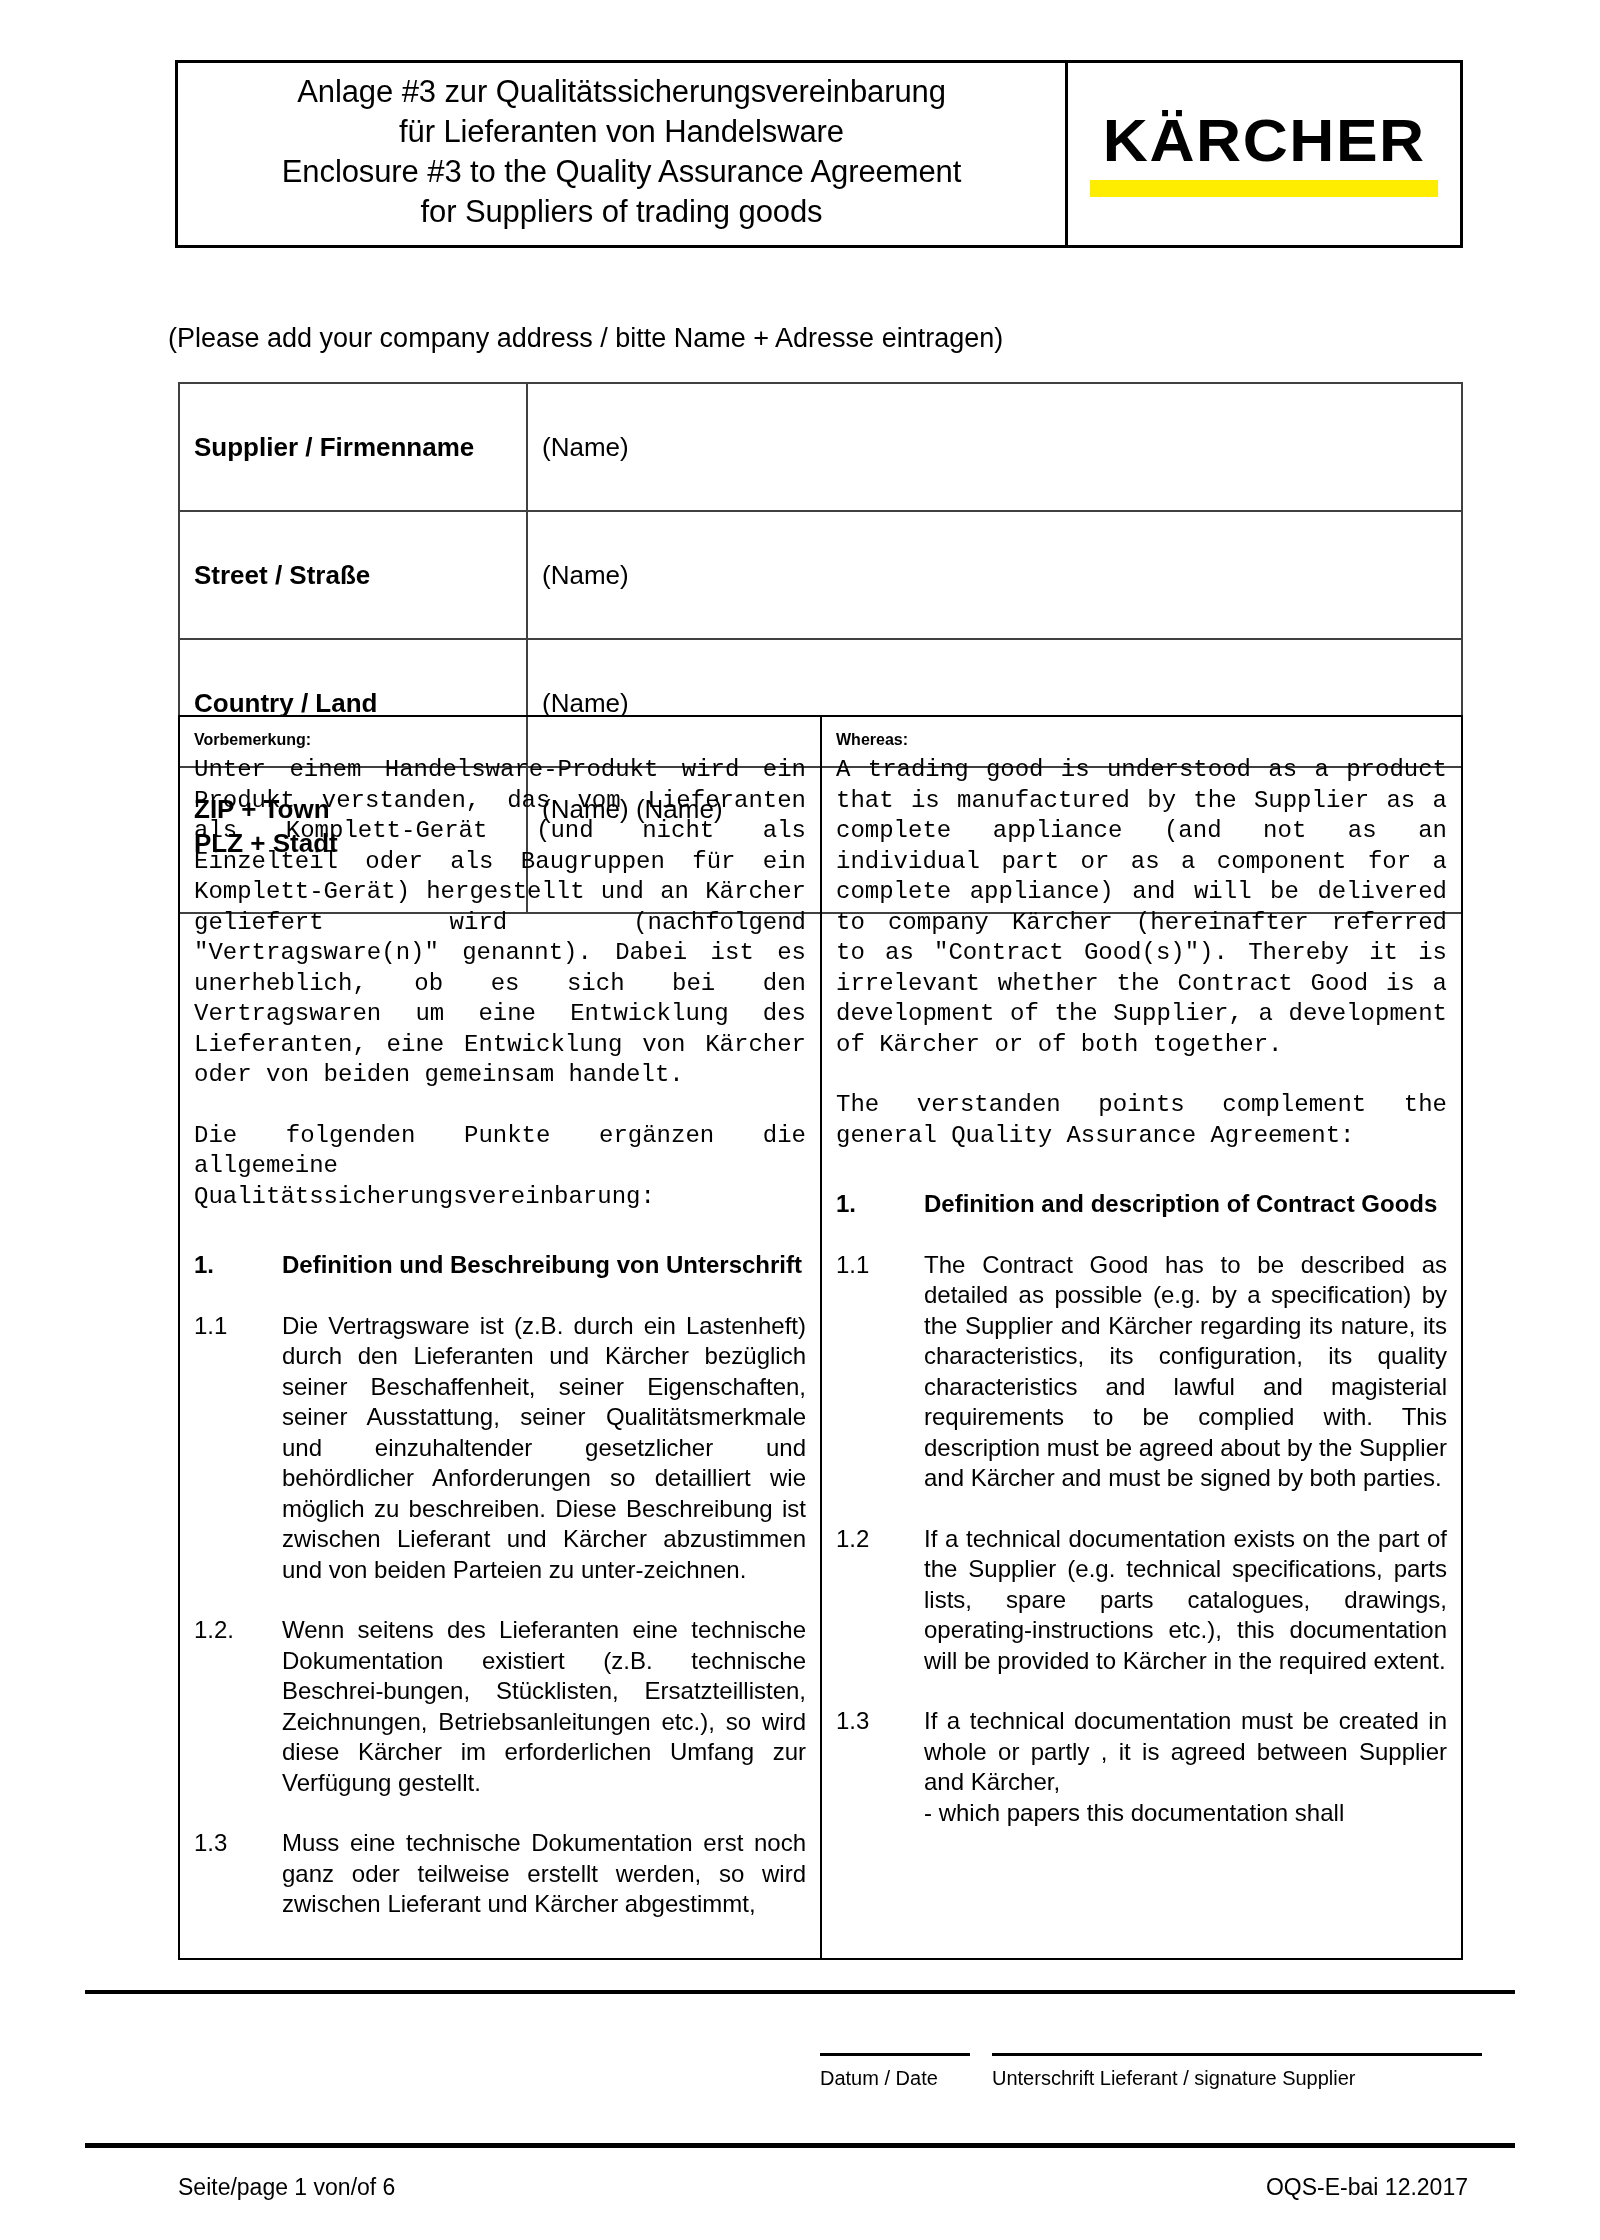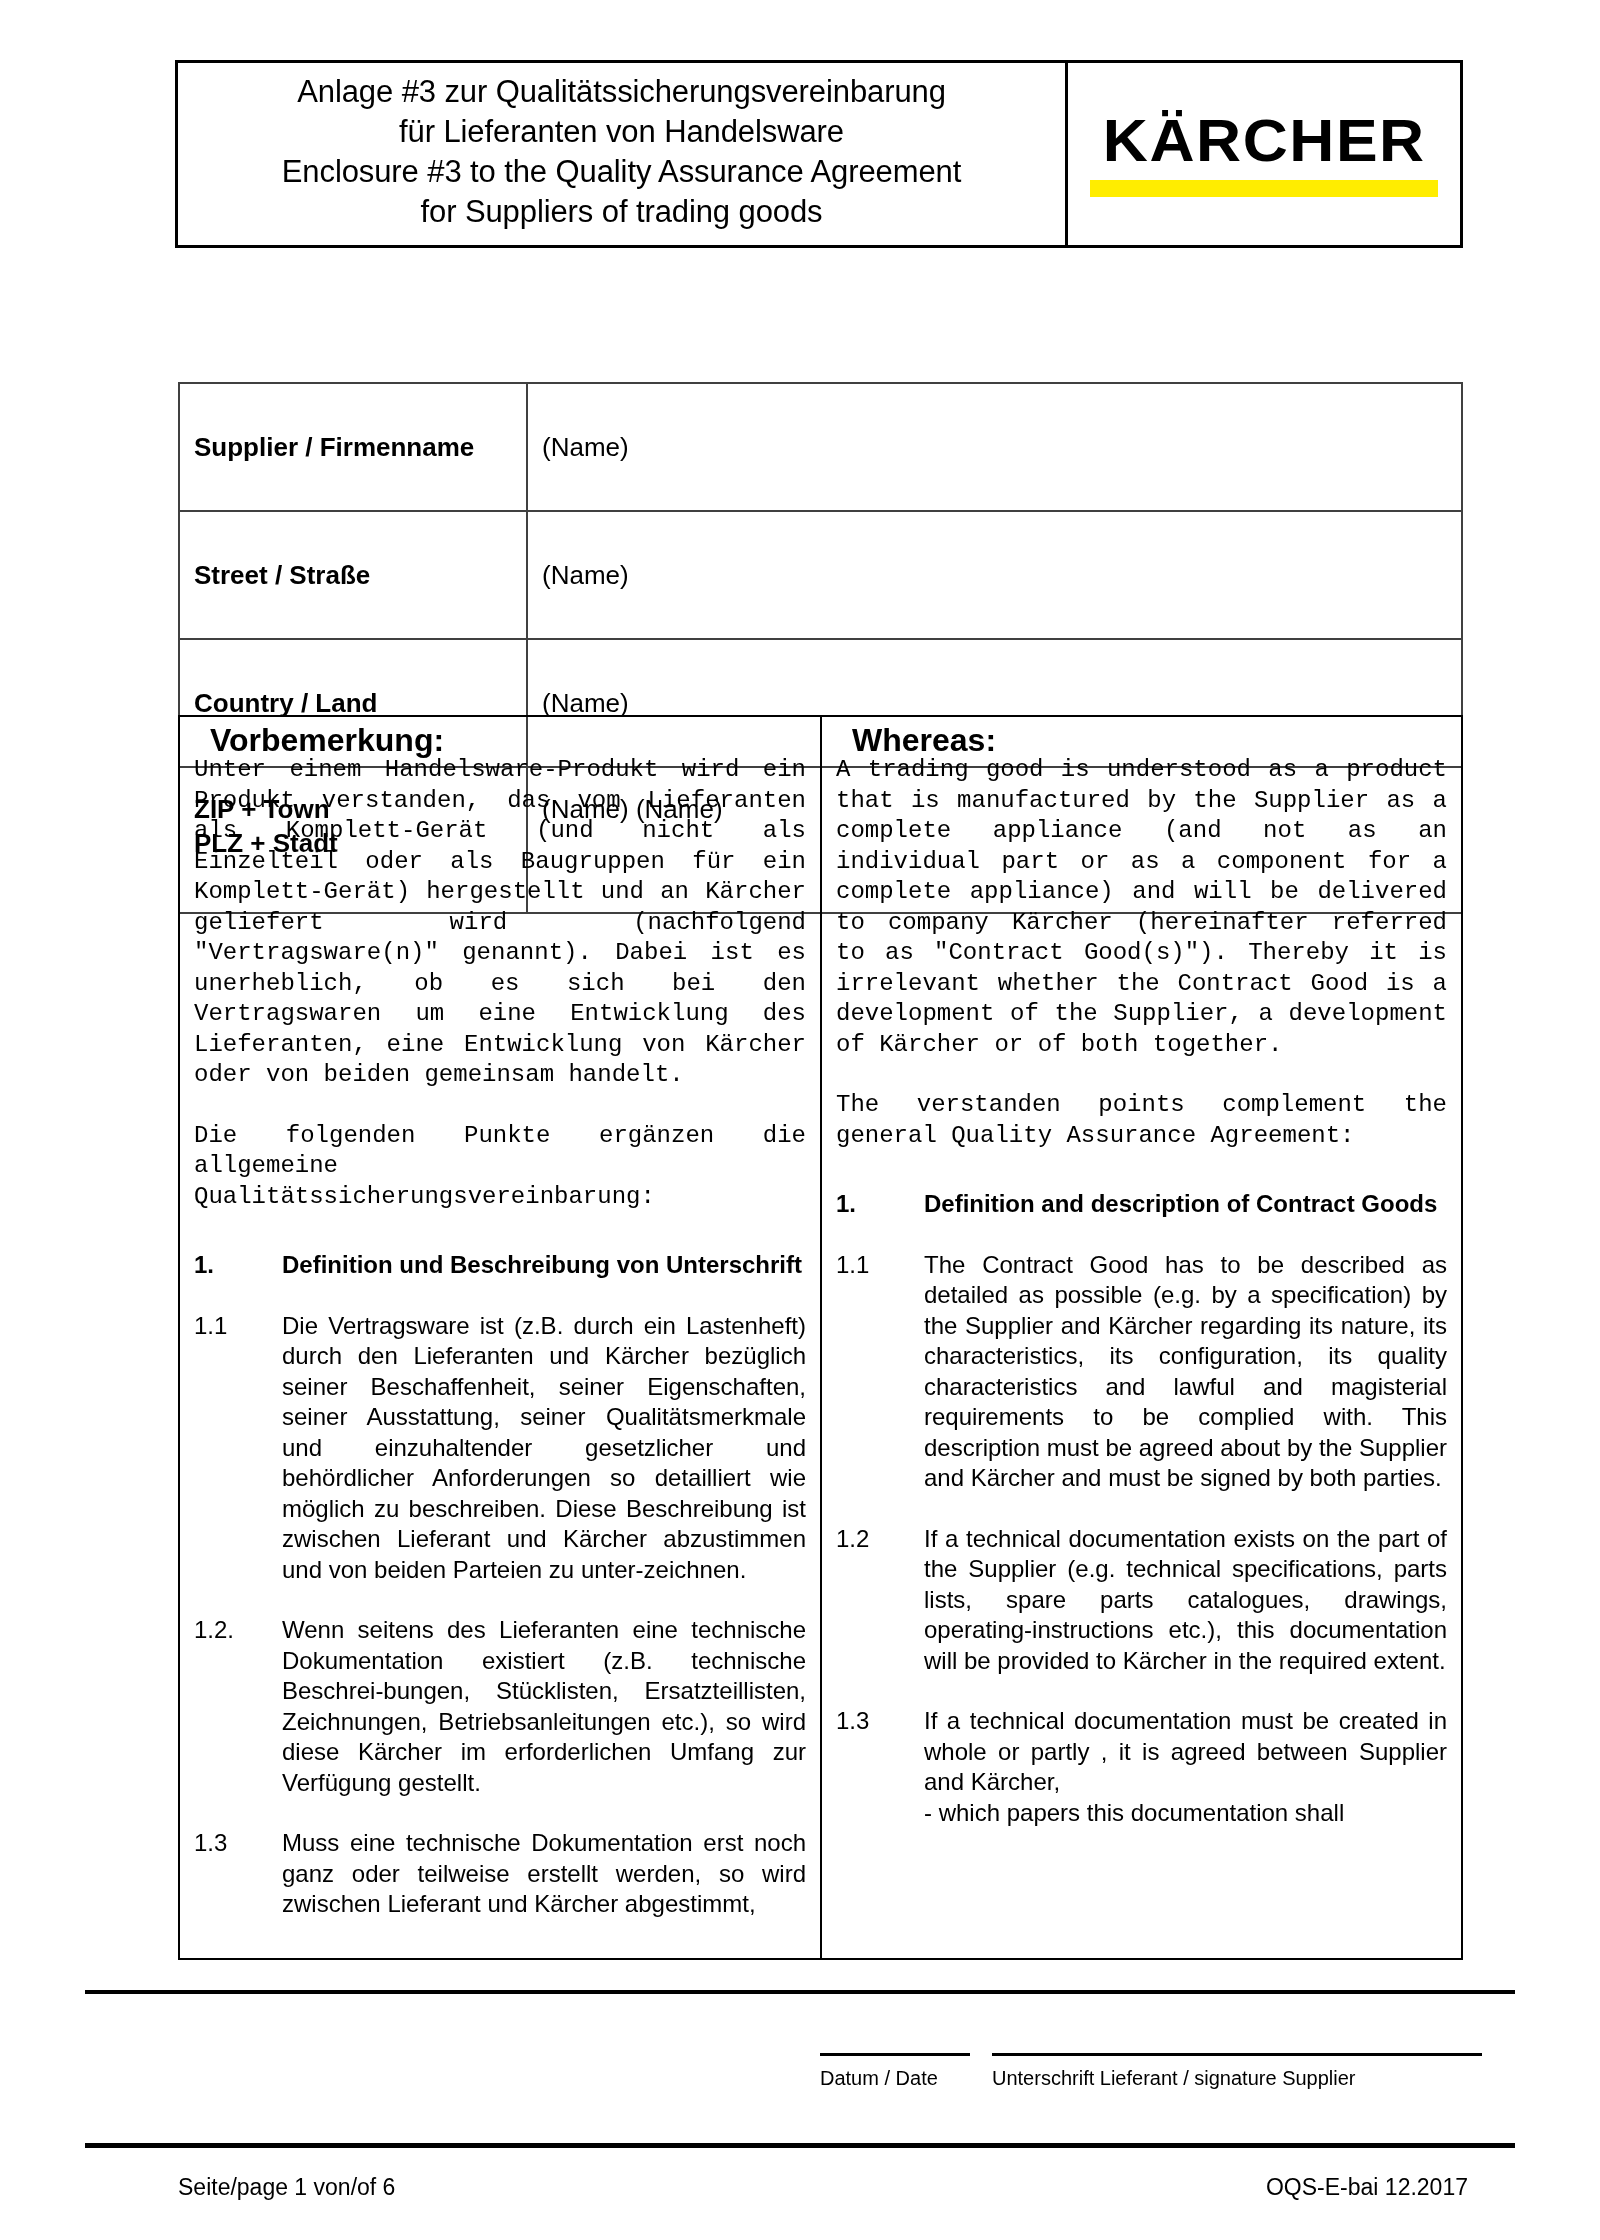--- a/index.html
+++ b/index.html
@@ -133,24 +133,24 @@
   }
   .col-left {
     width: 643px;
     border-right: 2px solid #000;
   }
   .col-right {
     width: 640px;
   }
 
   .heading {
-    font-size: 32px;
+    font-size: 16px;
     line-height: 30px;
     font-weight: bold;
-    margin: 0 0 0 16px;
+    margin: 0 0 0 0;
   }
   p.body {
     font-size: 24px;
     line-height: 30.5px;
     text-align: justify;
     margin: 0;
     hyphens: none;
     font-family: Liberation Mono, monospace;
   }
   .gap-md { height: 30px; }
@@ -247,20 +247,21 @@
       <div class="header-title-line">für Lieferanten von Handelsware</div>
       <div class="header-title-line">Enclosure #3 to the Quality Assurance Agreement</div>
       <div class="header-title-line">for Suppliers of trading goods</div>
     </div>
     <div class="header-logo-cell">
       <div class="logo-wordmark">KÄRCHER</div>
       <div class="logo-bar" style="background: rgb(255, 237, 0);"></div>
     </div>
   </div>
 
+  <div class="address-note">(Please add your company address / bitte Name + Adresse eintragen)</div>
 
   <table class="address-table">
     <tbody>
       <tr class="addr-row-tall">
         <td class="label">Supplier / Firmenname</td>
         <td class="value">(Name)</td>
       </tr>
       <tr class="addr-row-tall">
         <td class="label">Street / Straße</td>
         <td class="value">(Name)</td>

